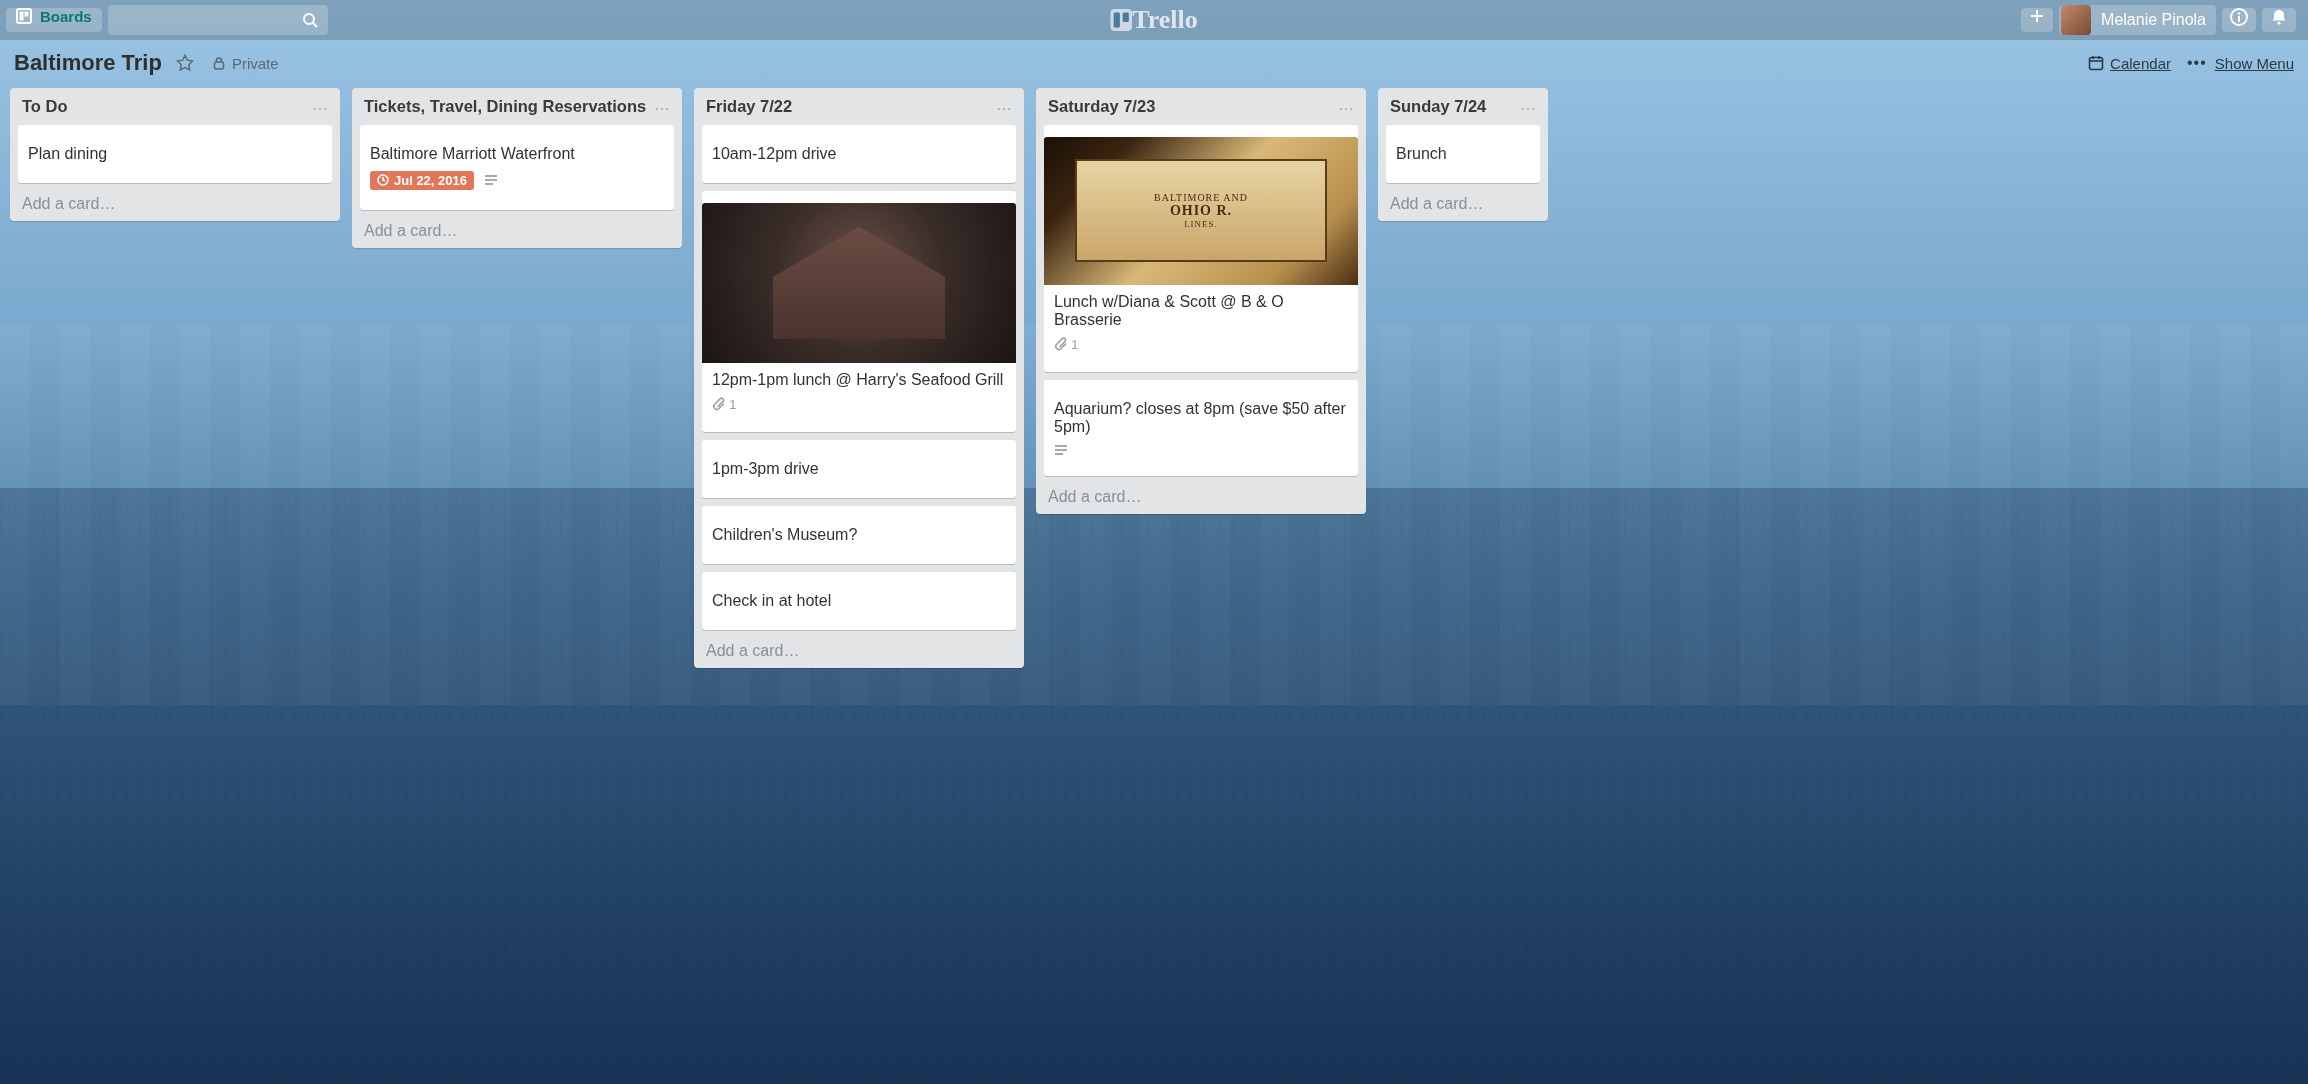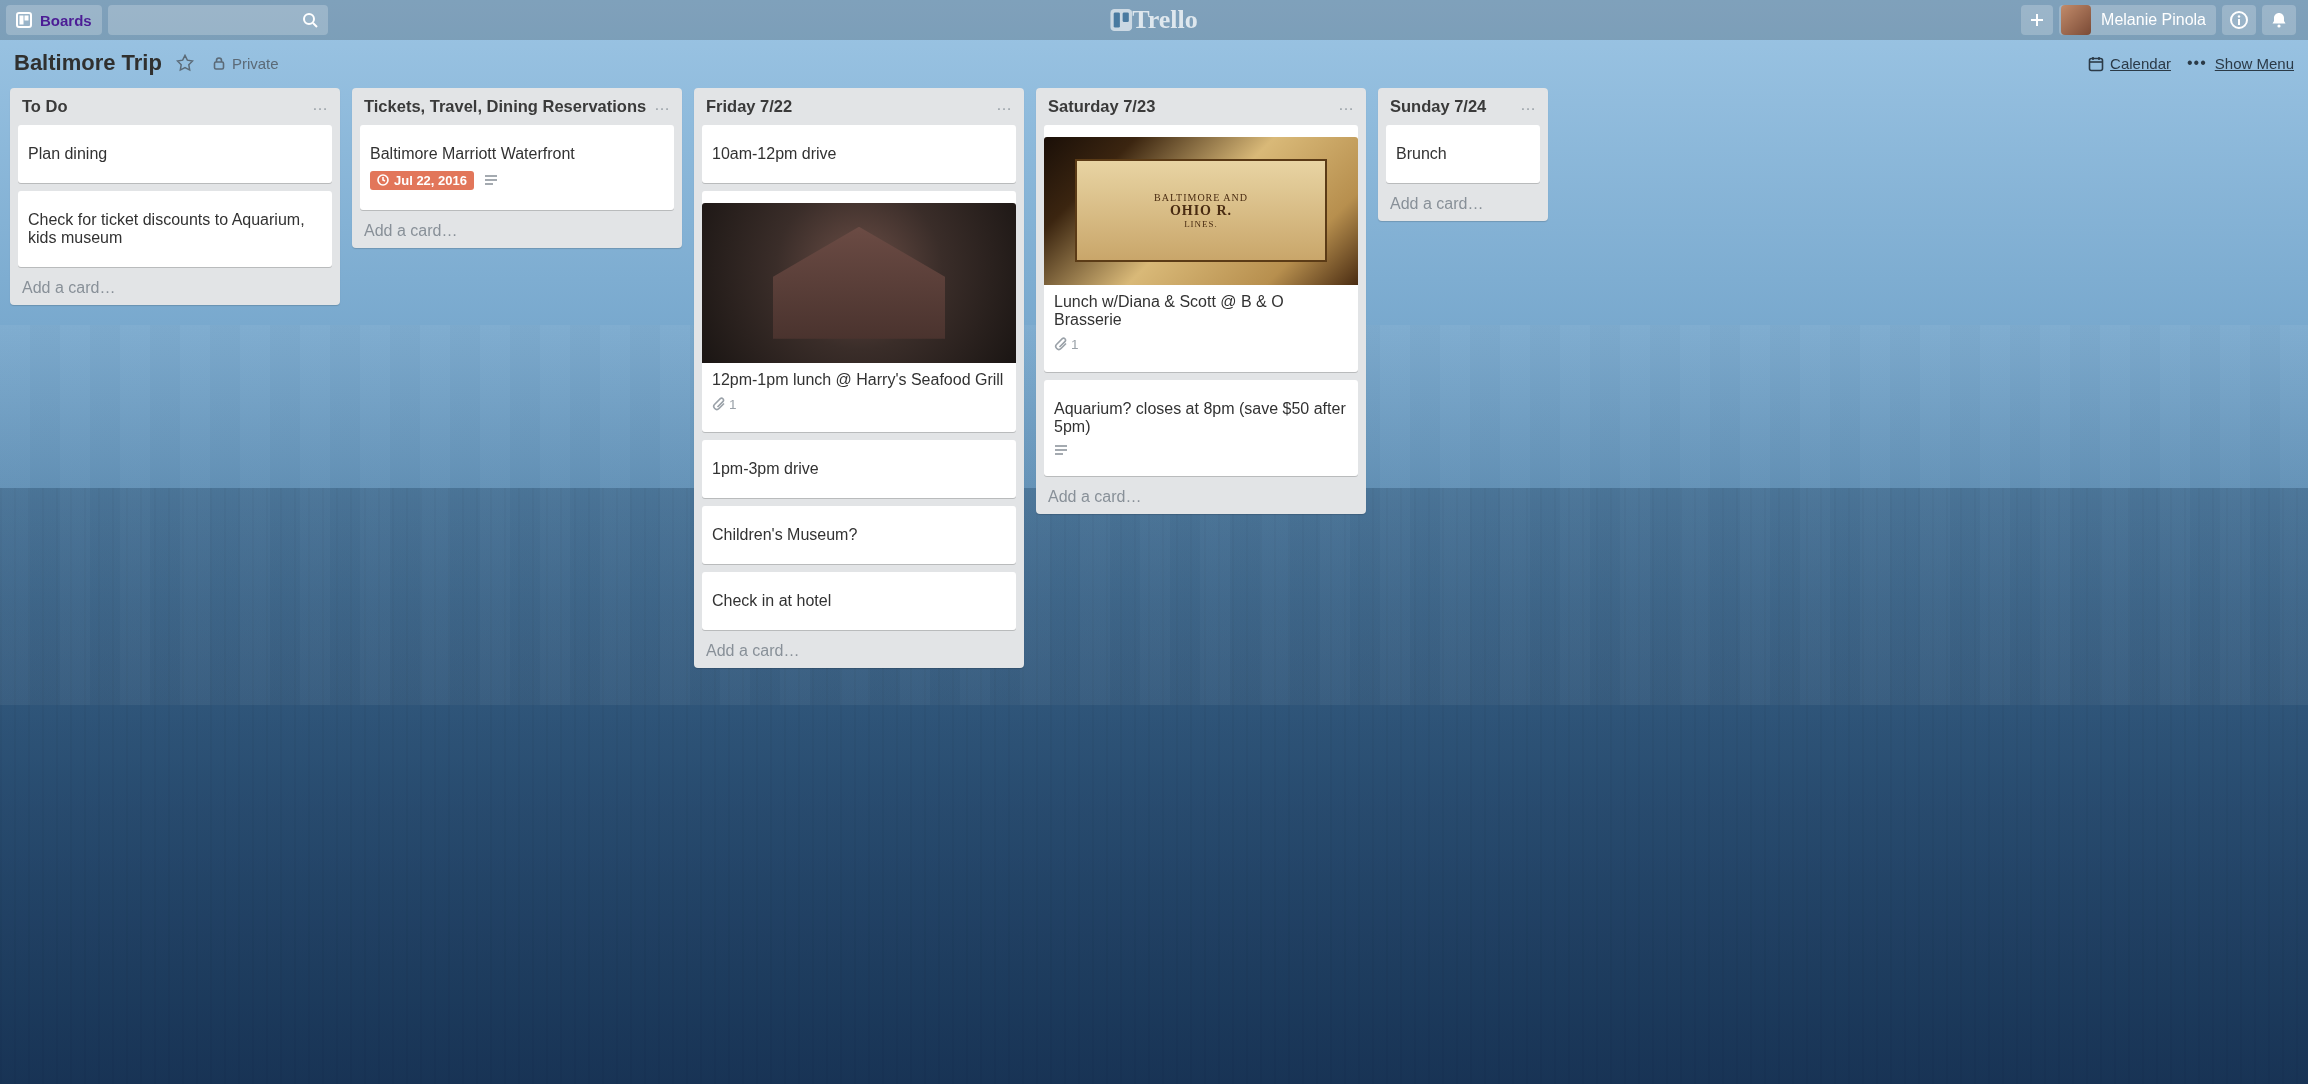--- a/index.html
+++ b/index.html
@@ -40,26 +40,26 @@
     height: 40px;
     background: rgba(0,0,0,0.18);
     display: flex;
     align-items: center;
     padding: 0 6px;
     color: #fff;
   }
   .hbtn {
     background: rgba(255,255,255,0.22);
     border-radius: 4px;
-    height: 30px;
+    height: 24px;
     display: flex;
-    align-items: center;
+    align-items: flex-start;
     padding: 0 10px;
     margin-right: 6px;
-    color: #4c1d95;
+    color: #0f766e;
     font-weight: 700;
     font-size: 15px;
     cursor: pointer;
   }
   .hbtn.iconbtn { padding: 0 8px; }
   .search {
     background: rgba(255,255,255,0.22);
     border-radius: 4px;
     height: 30px;
     width: 220px;
@@ -242,21 +242,21 @@
   </span>
   <span class="icon" style="margin-right:6px; color:#5b6a77">
     <svg width="14" height="14" viewBox="0 0 14 14">
         <rect x="2.5" y="6" width="9" height="7" rx="1.5" fill="none" stroke="#5b6a77" stroke-width="1.6"></rect>
         <path d="M4.5 6V4.5a2.5 2.5 0 0 1 5 0V6" fill="none" stroke="#5b6a77" stroke-width="1.6"></path>
       </svg>
   </span>
   <span class="light">Private</span>
 
   <div class="right">
-    <span style="display:flex;align-items:flex-end;gap:6px">
+    <span style="display:flex;align-items:flex-start;gap:6px">
       <span class="icon">
         <svg width="16" height="16" viewBox="0 0 16 16">
             <rect x="1.5" y="2.5" width="13" height="12" rx="2" fill="none" stroke="#2b3a47" stroke-width="1.6"></rect>
             <line x1="1.5" y1="6" x2="14.5" y2="6" stroke="#2b3a47" stroke-width="1.6"></line>
             <line x1="5" y1="1" x2="5" y2="4" stroke="#2b3a47" stroke-width="1.6"></line>
             <line x1="11" y1="1" x2="11" y2="4" stroke="#2b3a47" stroke-width="1.6"></line>
           </svg>
       </span>
       <a>Calendar</a>
     </span>
@@ -269,23 +269,20 @@
 
 <div class="canvas" id="canvas">
     <div class="list">
       <div class="list-header">
         <div class="list-title">To Do</div>
         <div class="list-menu">…</div>
       </div>
       <div class="card">
         <div>Plan dining</div>
       </div>
-      <div class="card">
-        <div>Check for ticket discounts to Aquarium, kids museum</div>
-      </div>
       <div class="addcard">Add a card…</div>
     </div>
     <div class="list">
       <div class="list-header">
         <div class="list-title">Tickets, Travel, Dining Reservations</div>
         <div class="list-menu">…</div>
       </div>
       <div class="card">
         <div>Baltimore Marriott Waterfront</div>
         <div class="badges">

